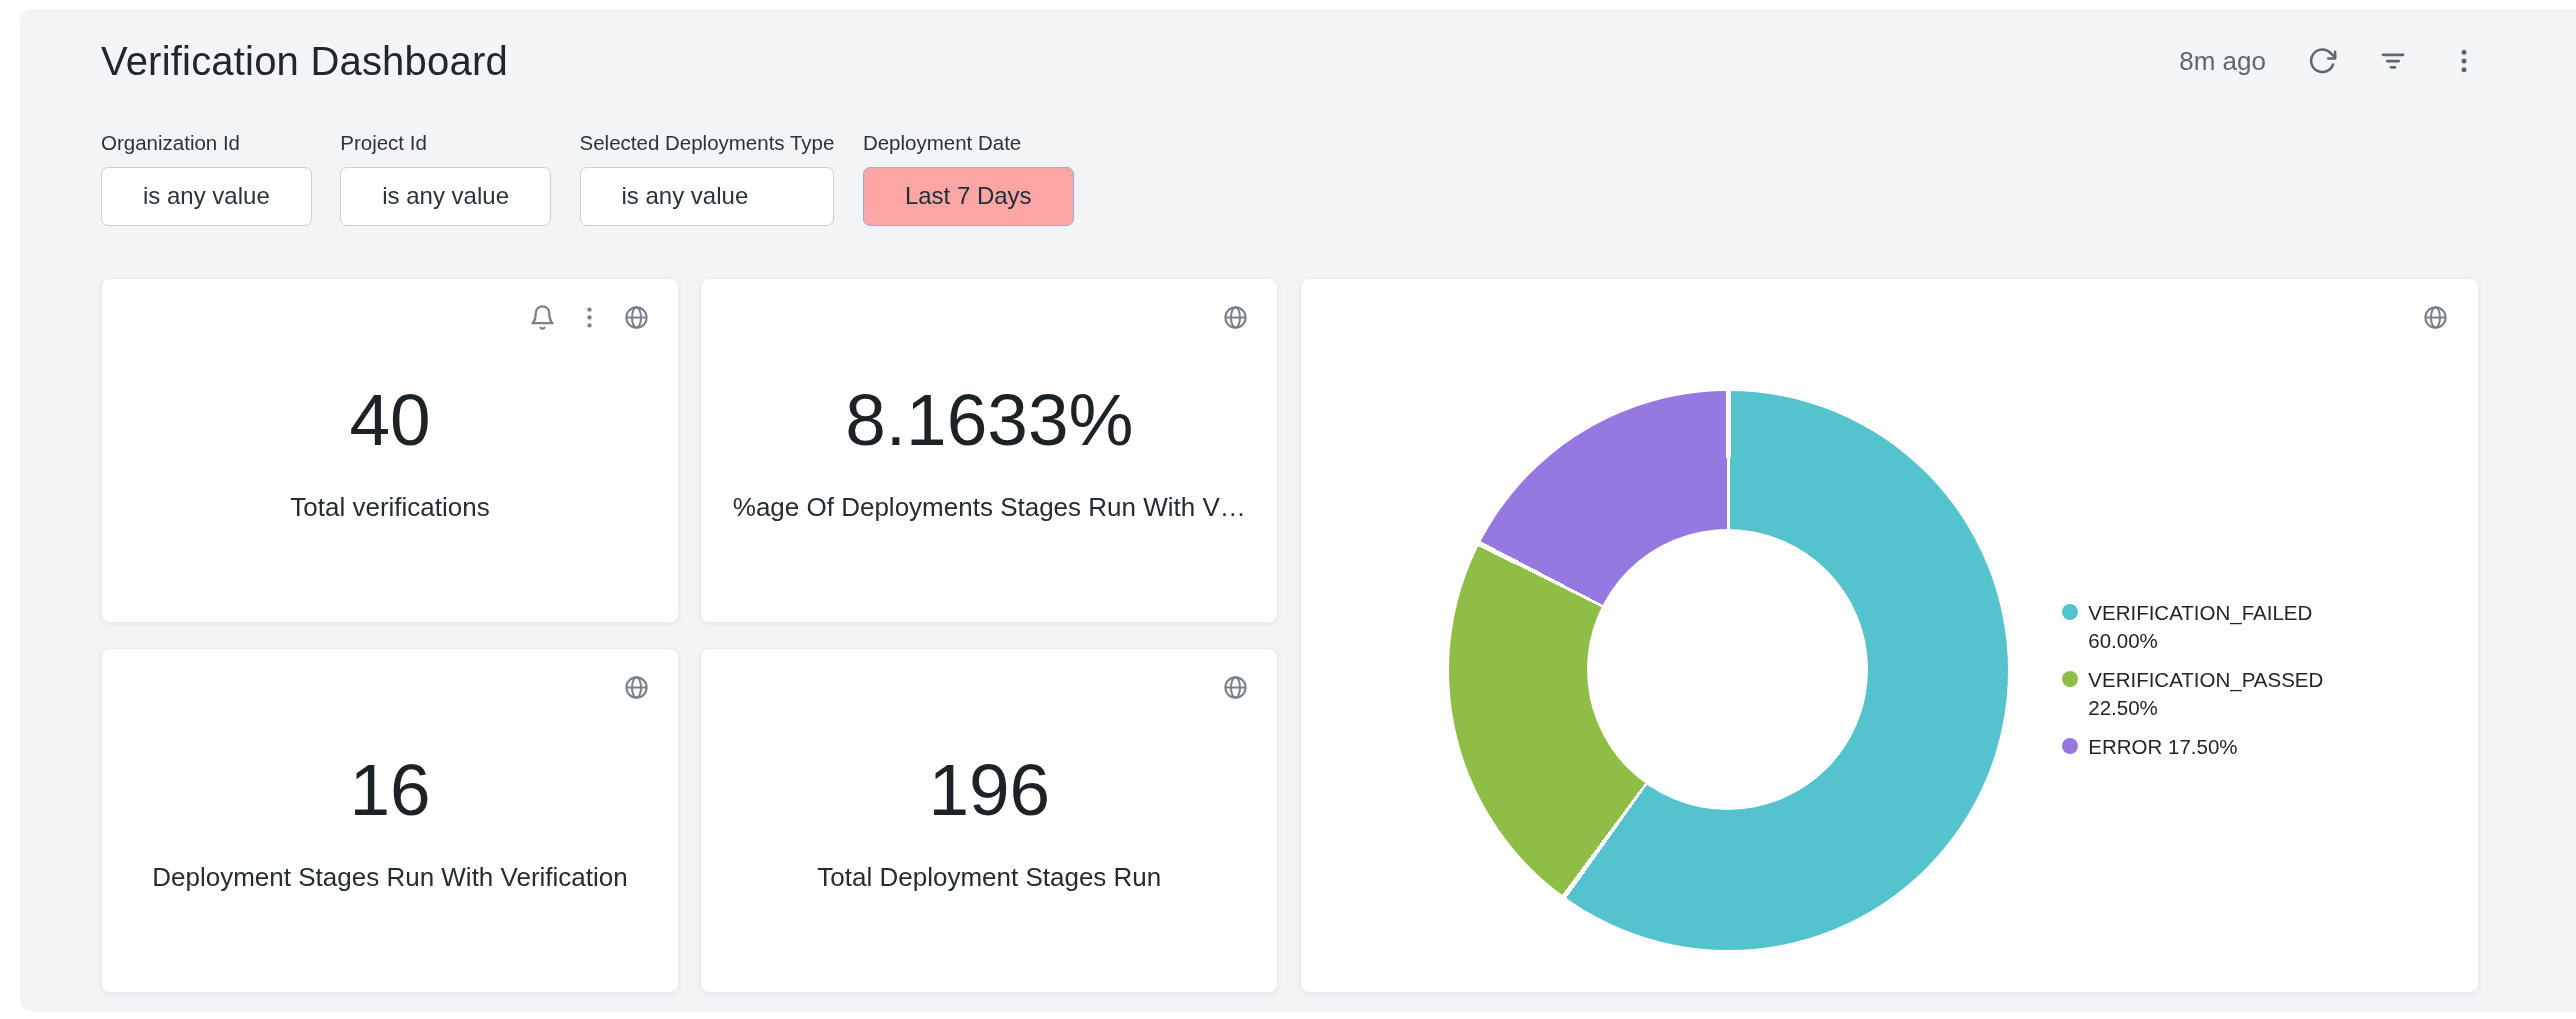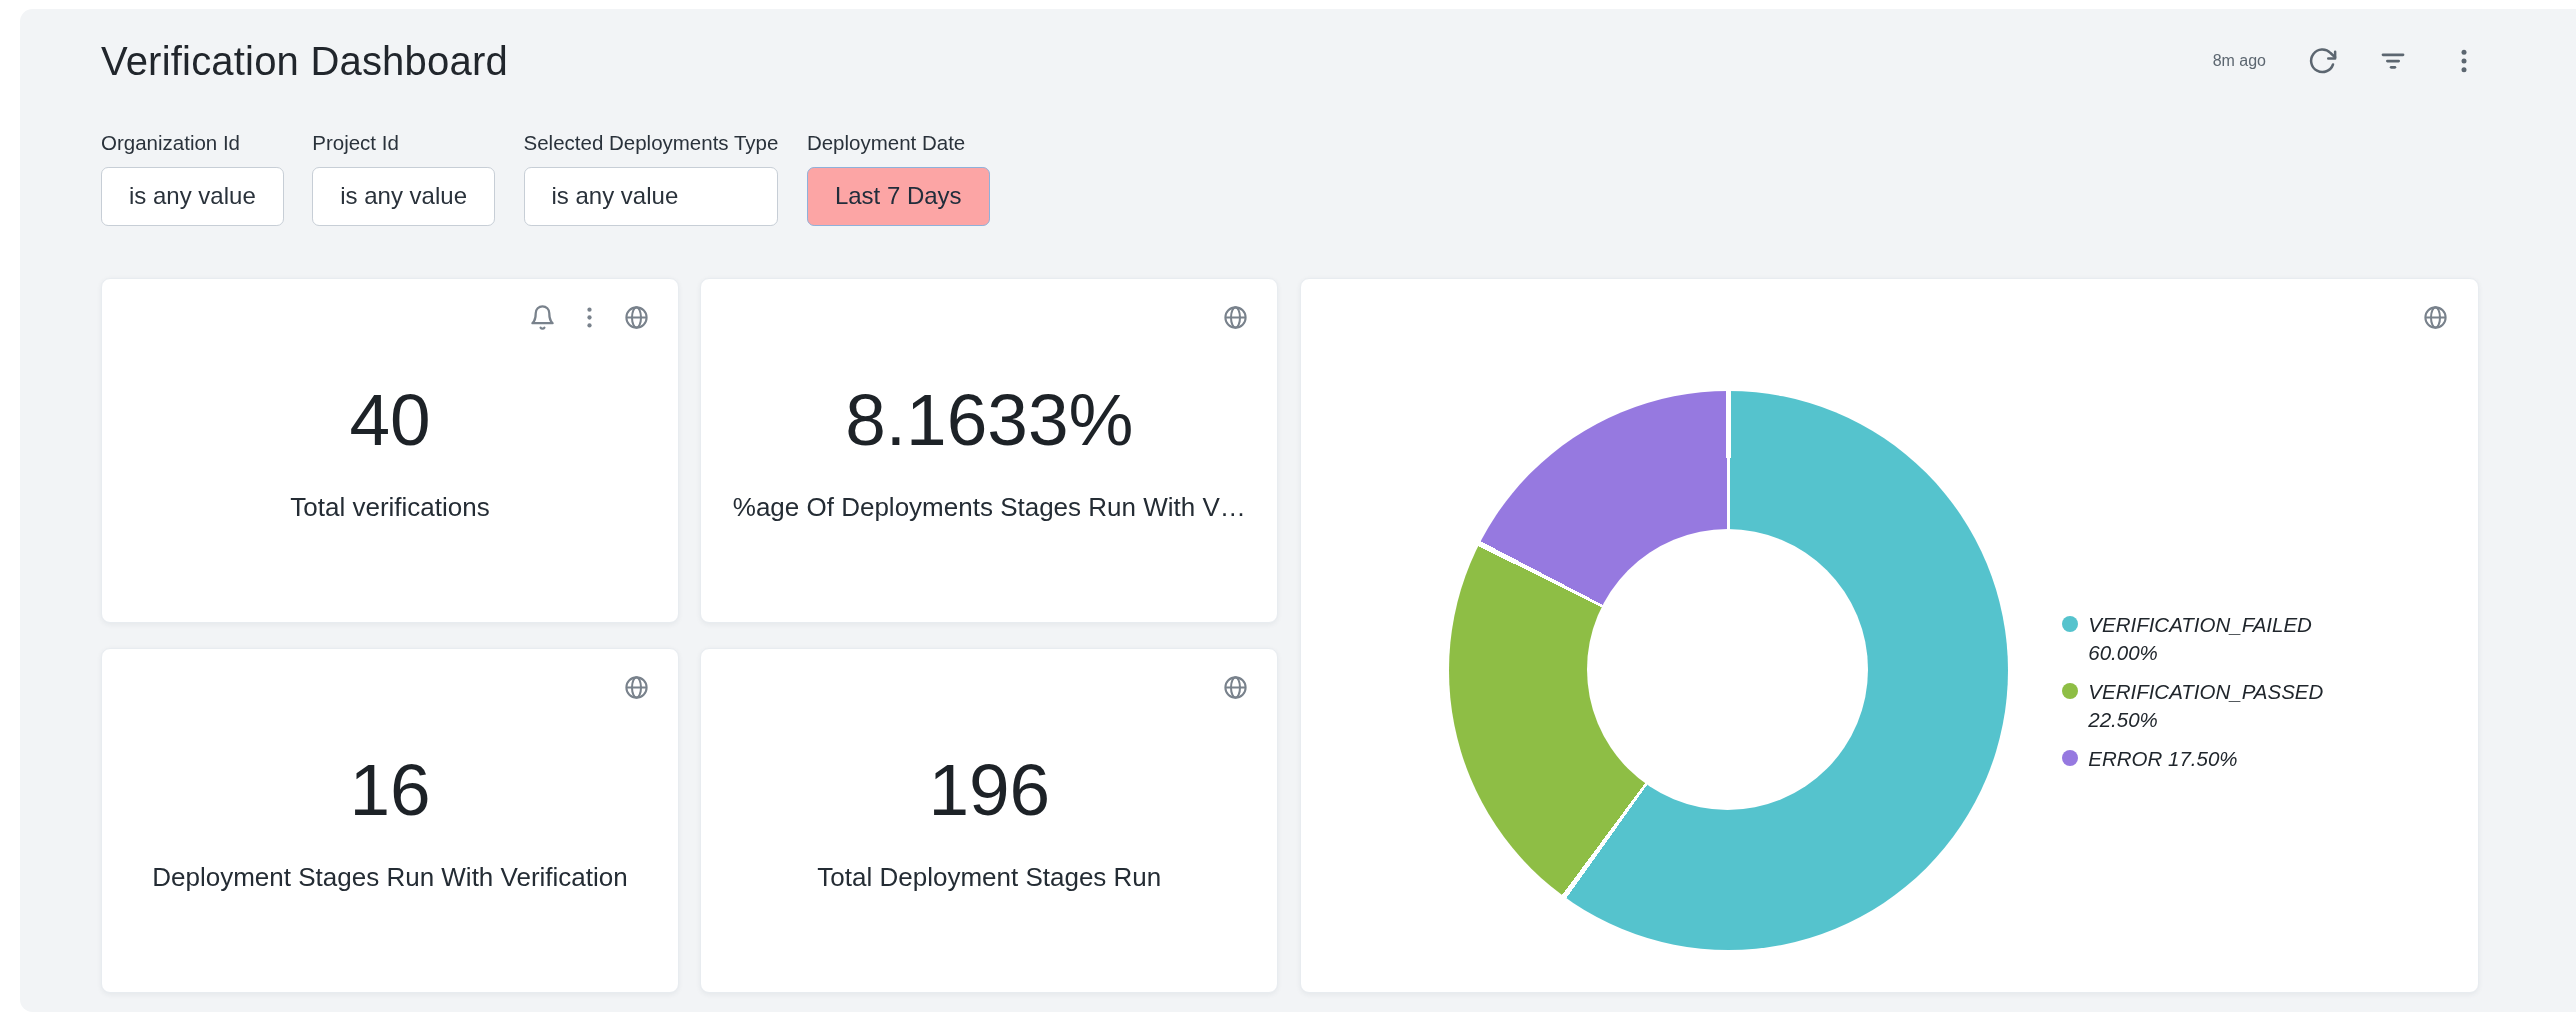--- a/index.html
+++ b/index.html
@@ -26,36 +26,36 @@
     display: flex; align-items: center; justify-content: space-between;
     height: 48px;
     gap: 36px;
   }
   .page-title {
     font-size: 40px; font-weight: 500; color: #21262c; letter-spacing: 0.2px;
   }
   .hdr-right {
     display: flex; align-items: center; gap: 41px; color: #5c6670;
   }
-  .refresh-time { font-size: 16px; color: #5c6670; }
+  .refresh-time { font-size: 26px; color: #5c6670; }
   .icon-btn { display: inline-flex; align-items: center; justify-content: center; cursor: pointer; }
   .icon-btn svg { display: block; }
 
   
   .filters {
     margin-top: 46px;
     display: flex; gap: 28.5px; align-items: flex-start;
   }
   .filter-group { display: flex; flex-direction: column; }
   .filter-label {
     font-size: 20.5px; color: #2a323b; margin-bottom: 11.6px; font-weight: 400;
   }
   .filter-value {
     height: 59px; display: inline-flex; align-items: center;
-    padding: 0 27px;
+    padding: 0 41px;
     background: #ffffff;
     border: 1.8px solid #c7ced6;
     border-radius: 7.1px;
     font-size: 24px; color: #2a323b;
     cursor: pointer;
     white-space: nowrap;
     box-sizing: border-box;
   }
   .filter-value.active {
     background: #fca5a5;
@@ -105,21 +105,21 @@
   .donut {
     position: absolute; left: 148px; top: 112px;
     width: 559px; height: 559px; border-radius: 50%;
   }
   .donut-hole {
     position: absolute; left: 50%; top: 50%;
     width: 281px; height: 281px; margin: -141px 0 0 -141px;
     background: #ffffff; border-radius: 50%;
   }
   .legend {
-    position: absolute; left: 761px; top: 332px; font-style: italic;
+    position: absolute; left: 761px; top: 320px;
   }
   .legend-item {
     display: flex; align-items: flex-start; margin-bottom: 10.7px; cursor: pointer;
   }
   .legend-dot {
     width: 16px; height: 16px; border-radius: 50%;
     margin-right: 10.7px; margin-top: 5.3px; flex: 0 0 auto;
     background: #ccc;
   }
   .legend-text {

